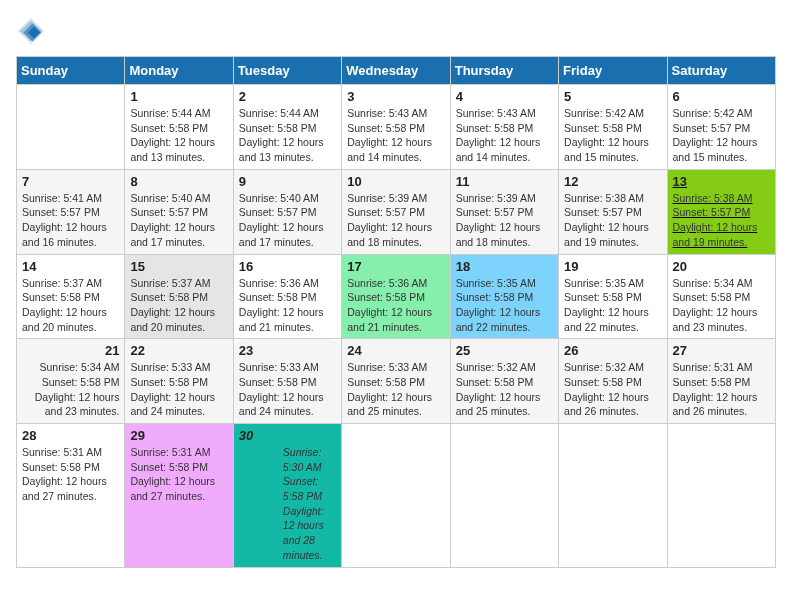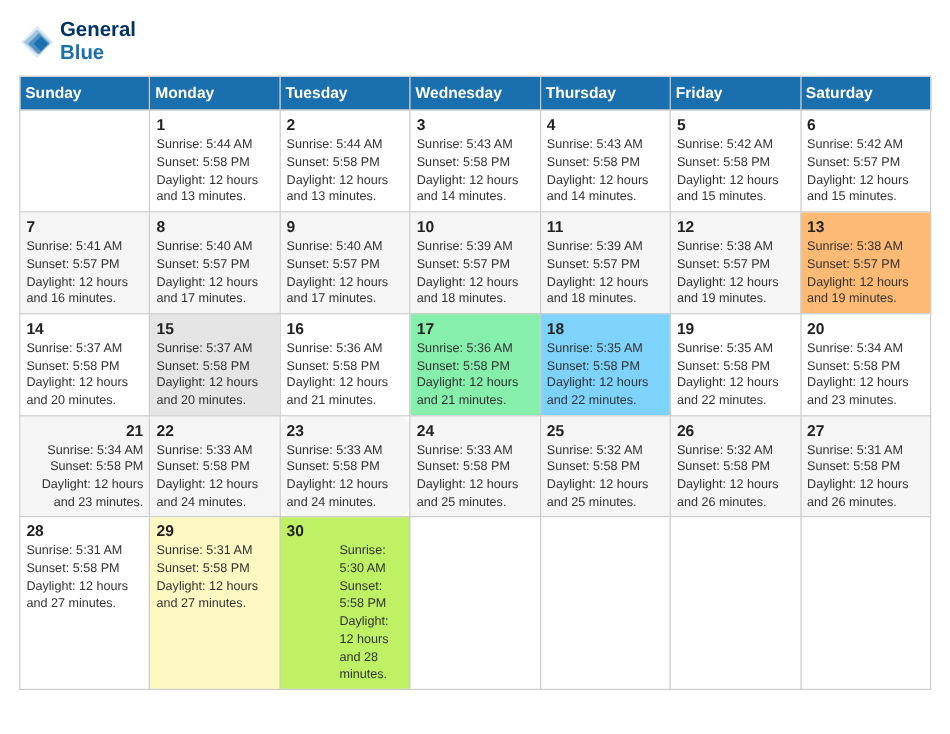--- a/index.html
+++ b/index.html
@@ -87,28 +87,20 @@
 <body>
 
 <div class="header">
   <div class="logo">
     <svg class="logo-icon" viewBox="0 0 40 40" xmlns="http://www.w3.org/2000/svg">
       <polygon points="20,2 38,20 20,38 2,20" fill="#1a6faf" opacity="0.15"></polygon>
       <polygon points="20,6 35,20 20,34 5,20" fill="#1a6faf" opacity="0.3"></polygon>
       <polygon points="22,10 34,22 22,34 10,22" fill="#1a6faf" opacity="0.6"></polygon>
       <polygon points="24,14 32,22 24,30 16,22" fill="#1a6faf"></polygon>
     </svg>
-    <div>
-      <div style="font-size:17px;font-weight:bold;color:#003366;line-height:1.1;">
-        <span>General</span>
-      </div>
-      <div style="font-size:17px;font-weight:bold;color:#1a6faf;line-height:1.1;">
-        <span>Blue</span>
-      </div>
-    </div>
   </div>
   <div class="title-block">
     <div class="month-title"></div>
     <div class="subtitle"></div>
   </div>
 </div>
 
 <table class="calendar">
   <thead>
     <tr>
@@ -203,21 +195,21 @@
 Daylight: 12 hours
 and 18 minutes.</div>
         </td>
         <td style="background: rgb(245, 245, 245);">
           <span class="day-num">12</span>
           <div class="cell-text" style="white-space: pre-line;">Sunrise: 5:38 AM
 Sunset: 5:57 PM
 Daylight: 12 hours
 and 19 minutes.</div>
         </td>
-        <td style="background: #fdba74;">
+        <td style="background: #84cc16; text-decoration: underline;">
           <span class="day-num">13</span>
           <div class="cell-text" style="white-space: pre-line;">Sunrise: 5:38 AM
 Sunset: 5:57 PM
 Daylight: 12 hours
 and 19 minutes.</div>
         </td>
       </tr>
       <tr>
         <td style="background: rgb(255, 255, 255);">
           <span class="day-num">14</span>
@@ -321,28 +313,28 @@
         </td>
       </tr>
       <tr>
         <td style="background: rgb(255, 255, 255);">
           <span class="day-num">28</span>
           <div class="cell-text" style="white-space: pre-line;">Sunrise: 5:31 AM
 Sunset: 5:58 PM
 Daylight: 12 hours
 and 27 minutes.</div>
         </td>
-        <td style="background: #fef9c3;">
+        <td style="background: #f0abfc;">
           <span class="day-num">29</span>
           <div class="cell-text" style="white-space: pre-line;">Sunrise: 5:31 AM
 Sunset: 5:58 PM
 Daylight: 12 hours
 and 27 minutes.</div>
         </td>
-        <td style="background: #bef264;">
+        <td style="background: #14b8a6; font-style: italic;">
           <span class="day-num">30</span>
           <div class="cell-text" style="white-space: pre-line; margin-left: 44px;">Sunrise: 5:30 AM
 Sunset: 5:58 PM
 Daylight: 12 hours
 and 28 minutes.</div>
         </td>
         <td class="empty-cell"></td>
         <td class="empty-cell"></td>
         <td class="empty-cell"></td>
         <td class="empty-cell"></td>

